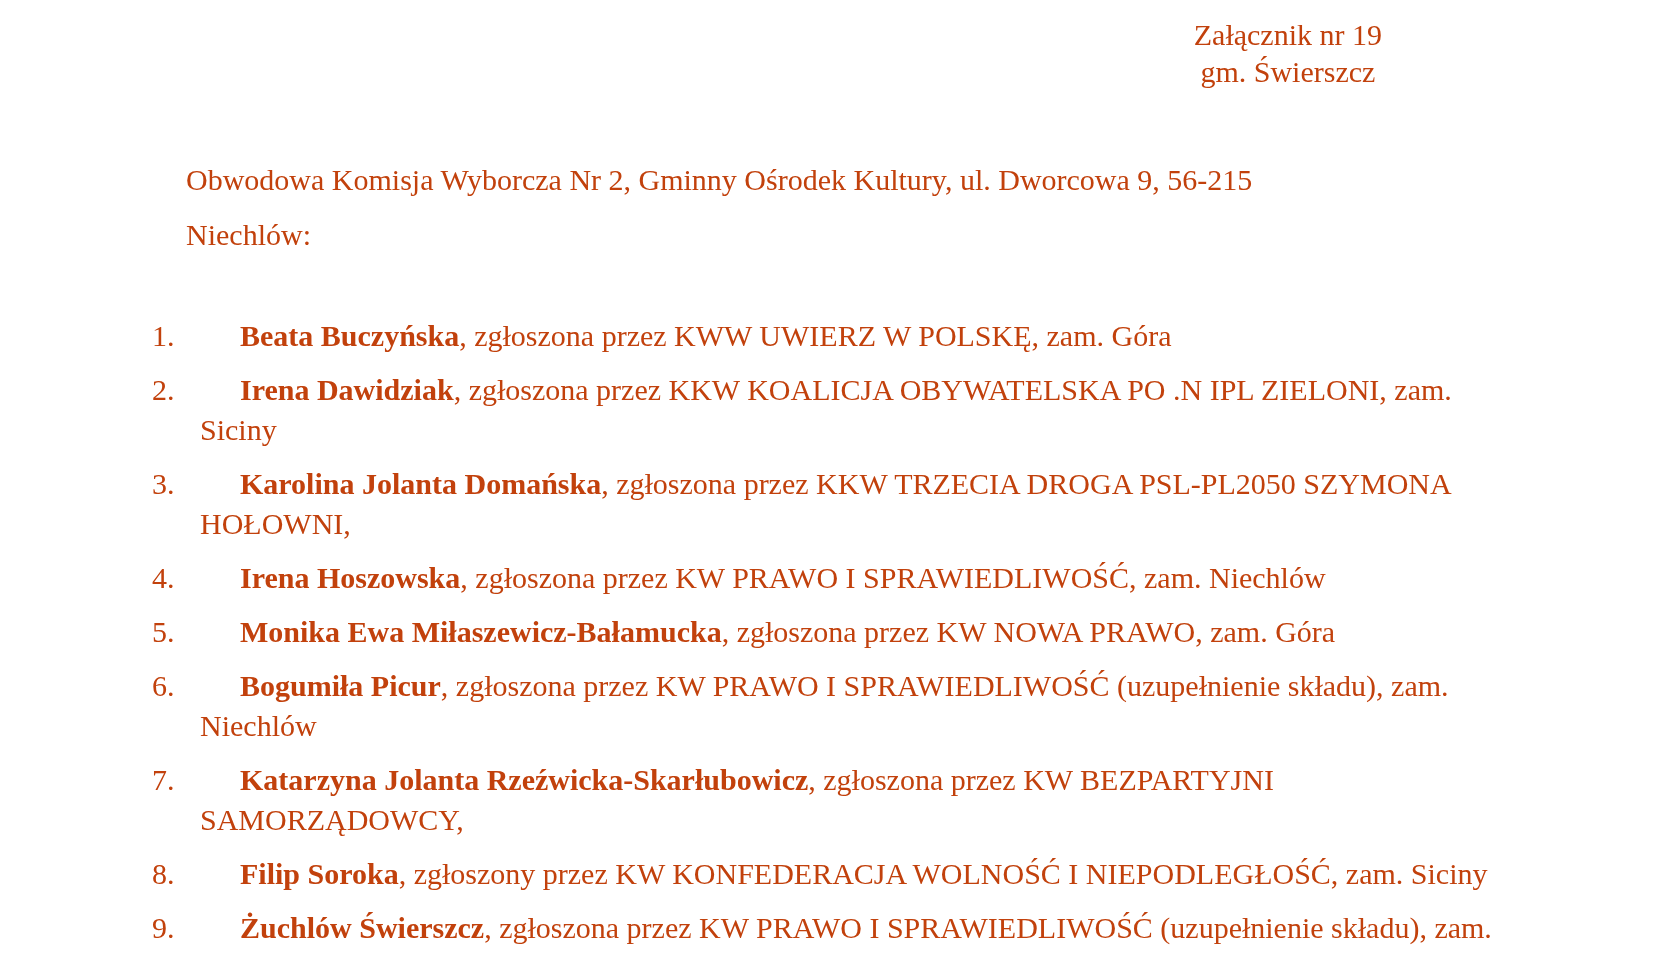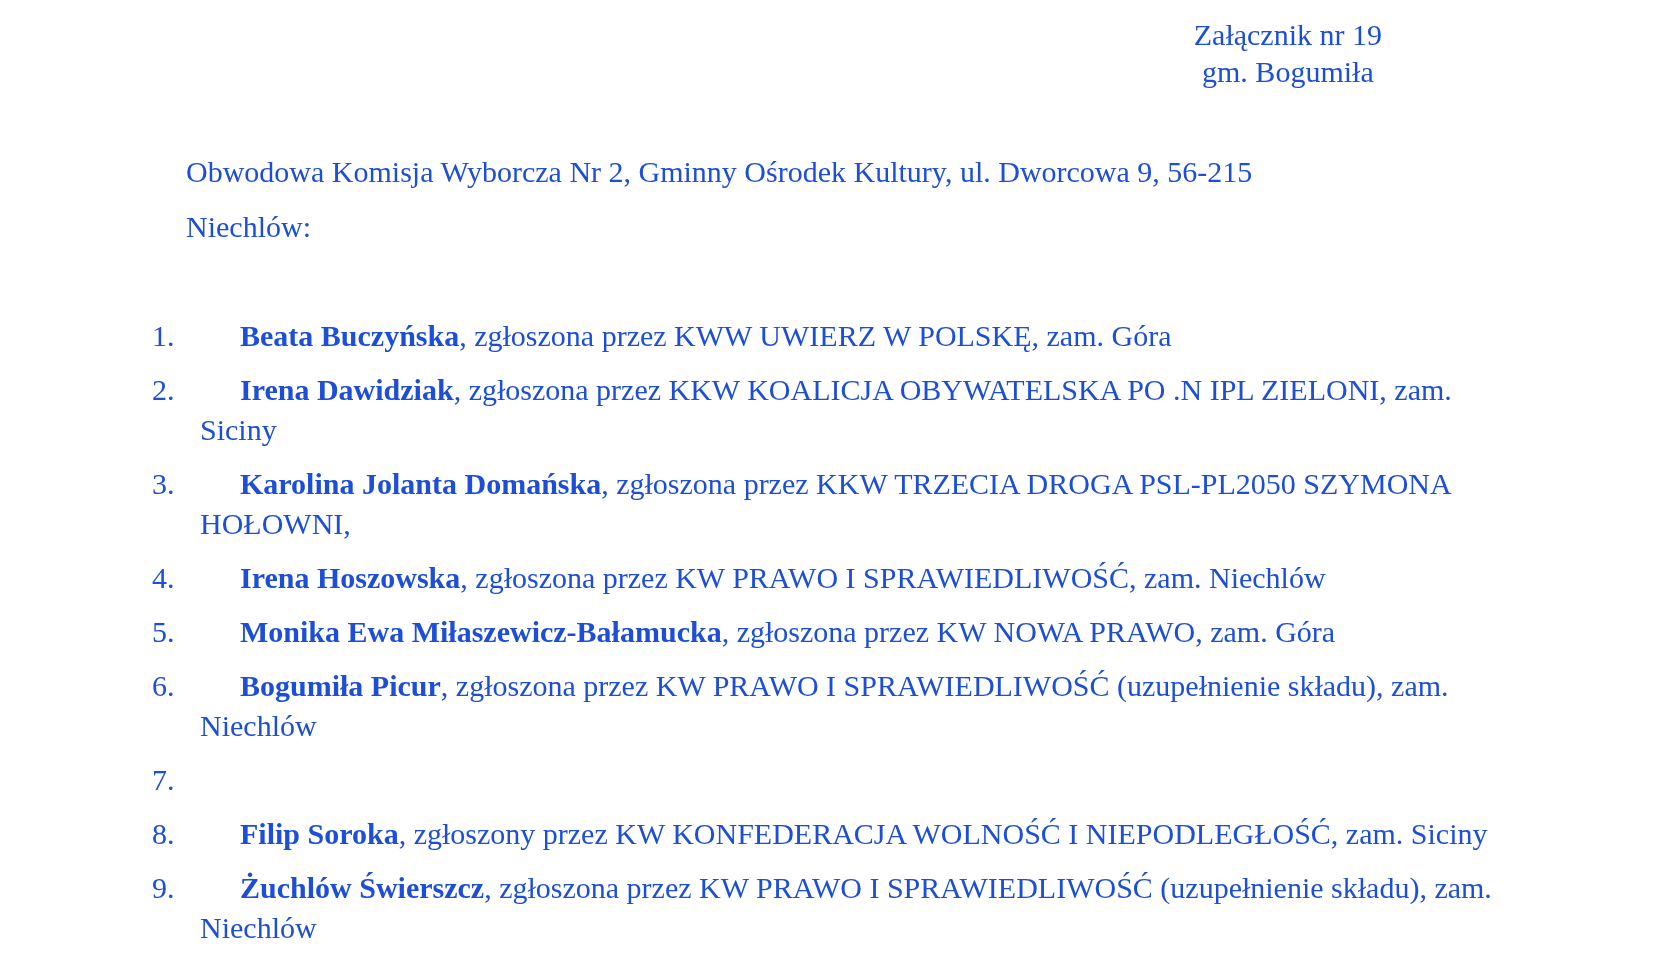--- a/index.html
+++ b/index.html
@@ -5,37 +5,37 @@
   html, body {
     margin: 0;
     padding: 0;
     background: #ffffff;
   }
   .page {
     position: relative;
     width: 1654px;
     height: 953px;
     background: #ffffff;
-    color: #1d4ed8;
+    color: #c2410c;
     font-family: "Liberation Serif", "DejaVu Serif", serif;
     font-size: 30px;
     overflow: hidden;
   }
   .attachment {
     position: absolute;
     top: 16px;
     right: 272px;
     text-align: center;
     line-height: 37px;
     white-space: nowrap;
   }
   .heading {
     position: absolute;
     left: 186px;
-    top: 144px;
+    top: 152px;
     width: 1185px;
     line-height: 55px;
     margin: 0;
     font-family: Liberation Serif, serif;
   }
   .members {
     position: absolute;
     left: 152px;
     top: 316px;
     margin: 0;
@@ -63,21 +63,21 @@
     display: block;
   }
 </style>
 </head>
 <body>
 
 <div class="page">
 
   <div class="attachment">
     <div>Załącznik nr 19</div>
-    <div>gm. Bogumiła</div>
+    <div>gm. Świerszcz</div>
   </div>
 
   <p class="heading">Obwodowa Komisja Wyborcza Nr 2, Gminny Ośrodek Kultury, ul. Dworcowa 9, 56-215 Niechlów:</p>
 
   <ol class="members">
     <li class="member">
       <span class="num">1.</span>
       <span class="body">
         <span class="line1"><b class="name">Beata Buczyńska</b><span class="rest">, zgłoszona przez KWW UWIERZ W POLSKĘ, zam. Góra</span></span>
         
@@ -119,20 +119,21 @@
       <span class="num">6.</span>
       <span class="body">
         <span class="line1"><b class="name">Bogumiła Picur</b><span class="rest">, zgłoszona przez KW PRAWO I SPRAWIEDLIWOŚĆ (uzupełnienie składu), zam. Niechlów</span></span>
         
       </span>
     </li>
 
     <li class="member">
       <span class="num">7.</span>
       <span class="body">
+        <span class="line1"><b class="name">Katarzyna Jolanta Rzeźwicka-Skarłubowicz</b><span class="rest">, zgłoszona przez KW BEZPARTYJNI SAMORZĄDOWCY,</span></span>
       </span>
     </li>
 
     <li class="member">
       <span class="num">8.</span>
       <span class="body">
         <span class="line1"><b class="name">Filip Soroka</b><span class="rest">, zgłoszony przez KW KONFEDERACJA WOLNOŚĆ I NIEPODLEGŁOŚĆ, zam. Siciny</span></span>
         
       </span>
     </li>

